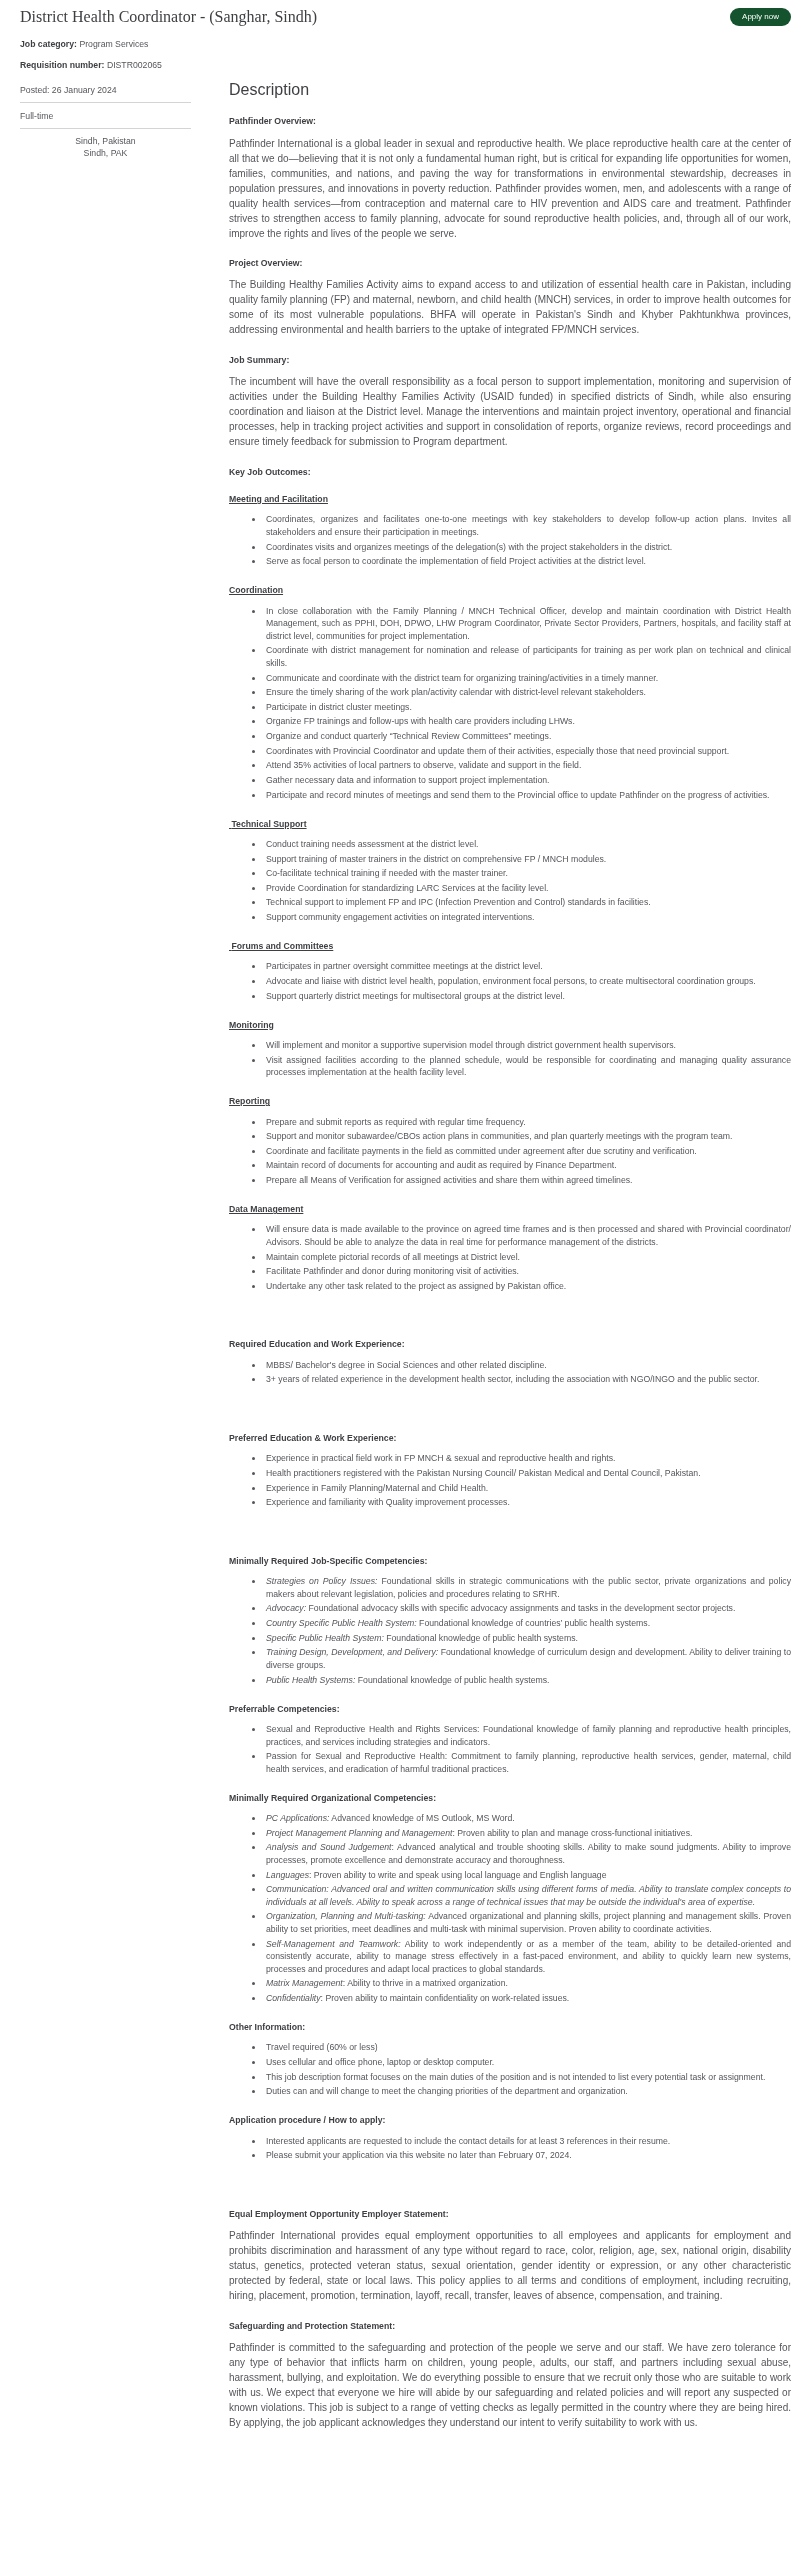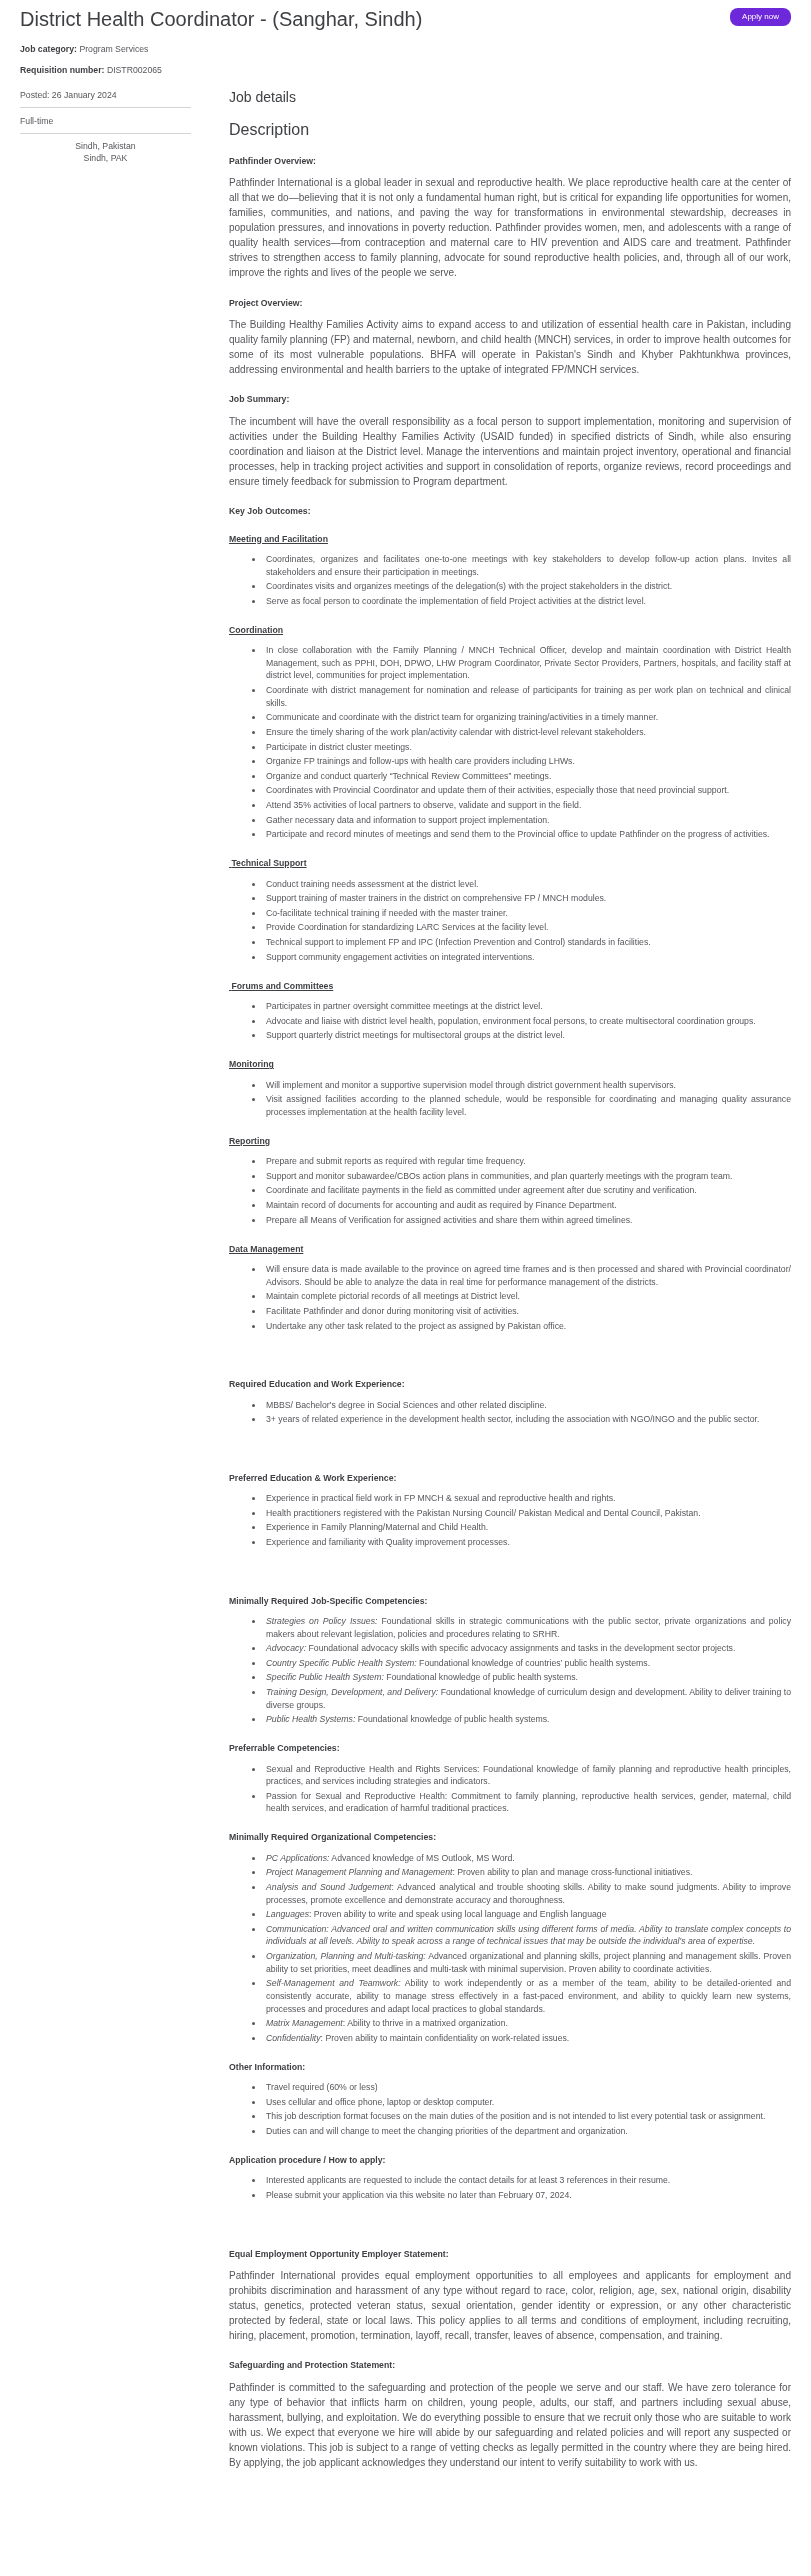--- a/index.html
+++ b/index.html
@@ -5,21 +5,21 @@
   * { box-sizing: border-box; }
   body {
     margin: 0;
     background: #ffffff;
     font-family: "Liberation Sans", "DejaVu Sans", sans-serif;
     color: #55565b;
   }
   .page { width: 811px; padding: 5.4px 20px 47px 20px; }
 
   .top-row { display: flex; justify-content: space-between; align-items: flex-start; }
-  .job-title { font-size: 20px; font-weight: 400; color: #3e3f43; margin: 2.7px 0 13.4px 0; }
+  .job-title { font-size: 16px; font-weight: 400; color: #3e3f43; margin: 2.7px 0 13.4px 0; font-family: Liberation Serif, serif; }
   .apply-btn {
     background: #1173b4; color: #ffffff; border: none; border-radius: 10.7px;
     padding: 4px 12px; font-size: 8px; line-height: 1.2; cursor: pointer; margin-top: 2.7px;
     font-family: "Liberation Sans", sans-serif; white-space: nowrap;
   }
 
   .meta-row { margin: 0 0 10.7px 0; font-size: 8.7px; color: #55565b; }
   .meta-row b { color: #3e3f43; font-weight: 700; }
 
   .columns { display: grid; grid-template-columns: 171px 1fr; column-gap: 38px; margin-top: 9.4px; }
@@ -46,21 +46,21 @@
   .sec-list li { font-size: 8.7px; line-height: 1.45; text-align: justify; margin: 2px 0; padding-left: 2px; }
   .it { font-style: italic; }
 </style>
 </head>
 <body>
 
 <div class="page">
 
   <div class="top-row">
     <h1 class="job-title">District Health Coordinator - (Sanghar, Sindh)</h1>
-    <button class="apply-btn" style="background: #6d28d9; border-radius: 8px;">Apply now</button>
+    <button class="apply-btn" style="background: #14532d;">Apply now</button>
   </div>
 
   <div>
     <p class="meta-row"><b>Job category:</b> <span>Program Services</span></p>
     <p class="meta-row"><b>Requisition number:</b> <span>DISTR002065</span></p>
   </div>
 
   <div class="columns">
 
     <aside class="sidebar">
@@ -68,21 +68,20 @@
       <hr>
       <div class="fact">Full-time</div>
       <hr>
       <div class="fact">
         <div class="loc-line">Sindh, Pakistan</div>
         <div class="loc-line">Sindh, PAK</div>
       </div>
     </aside>
 
     <main class="content">
-      <h2>Job details</h2>
       <h3>Description</h3>
       <div id="sections-host">
           <p class="sec-heading">Pathfinder Overview:</p>
           <p class="sec-para">Pathfinder International is a global leader in sexual and reproductive health. We place reproductive health care at the center of all that we do—believing that it is not only a fundamental human right, but is critical for expanding life opportunities for women, families, communities, and nations, and paving the way for transformations in environmental stewardship, decreases in population pressures, and innovations in poverty reduction. Pathfinder provides women, men, and adolescents with a range of quality health services—from contraception and maternal care to HIV prevention and AIDS care and treatment. Pathfinder strives to strengthen access to family planning, advocate for sound reproductive health policies, and, through all of our work, improve the rights and lives of the people we serve.</p>
           <p class="sec-heading">Project Overview:</p>
           <p class="sec-para">The Building Healthy Families Activity aims to expand access to and utilization of essential health care in Pakistan, including quality family planning (FP) and maternal, newborn, and child health (MNCH) services, in order to improve health outcomes for some of its most vulnerable populations. BHFA will operate in Pakistan's Sindh and Khyber Pakhtunkhwa provinces, addressing environmental and health barriers to the uptake of integrated FP/MNCH services.</p>
           <p class="sec-heading">Job Summary:</p>
           <p class="sec-para">The incumbent will have the overall responsibility as a focal person to support implementation, monitoring and supervision of activities under the Building Healthy Families Activity (USAID funded) in specified districts of Sindh, while also ensuring coordination and liaison at the District level. Manage the interventions and maintain project inventory, operational and financial processes, help in tracking project activities and support in consolidation of reports, organize reviews, record proceedings and ensure timely feedback for submission to Program department.</p>
           <p class="sec-heading">Key Job Outcomes:</p>
           <p class="sec-heading underlined">Meeting and Facilitation</p>

